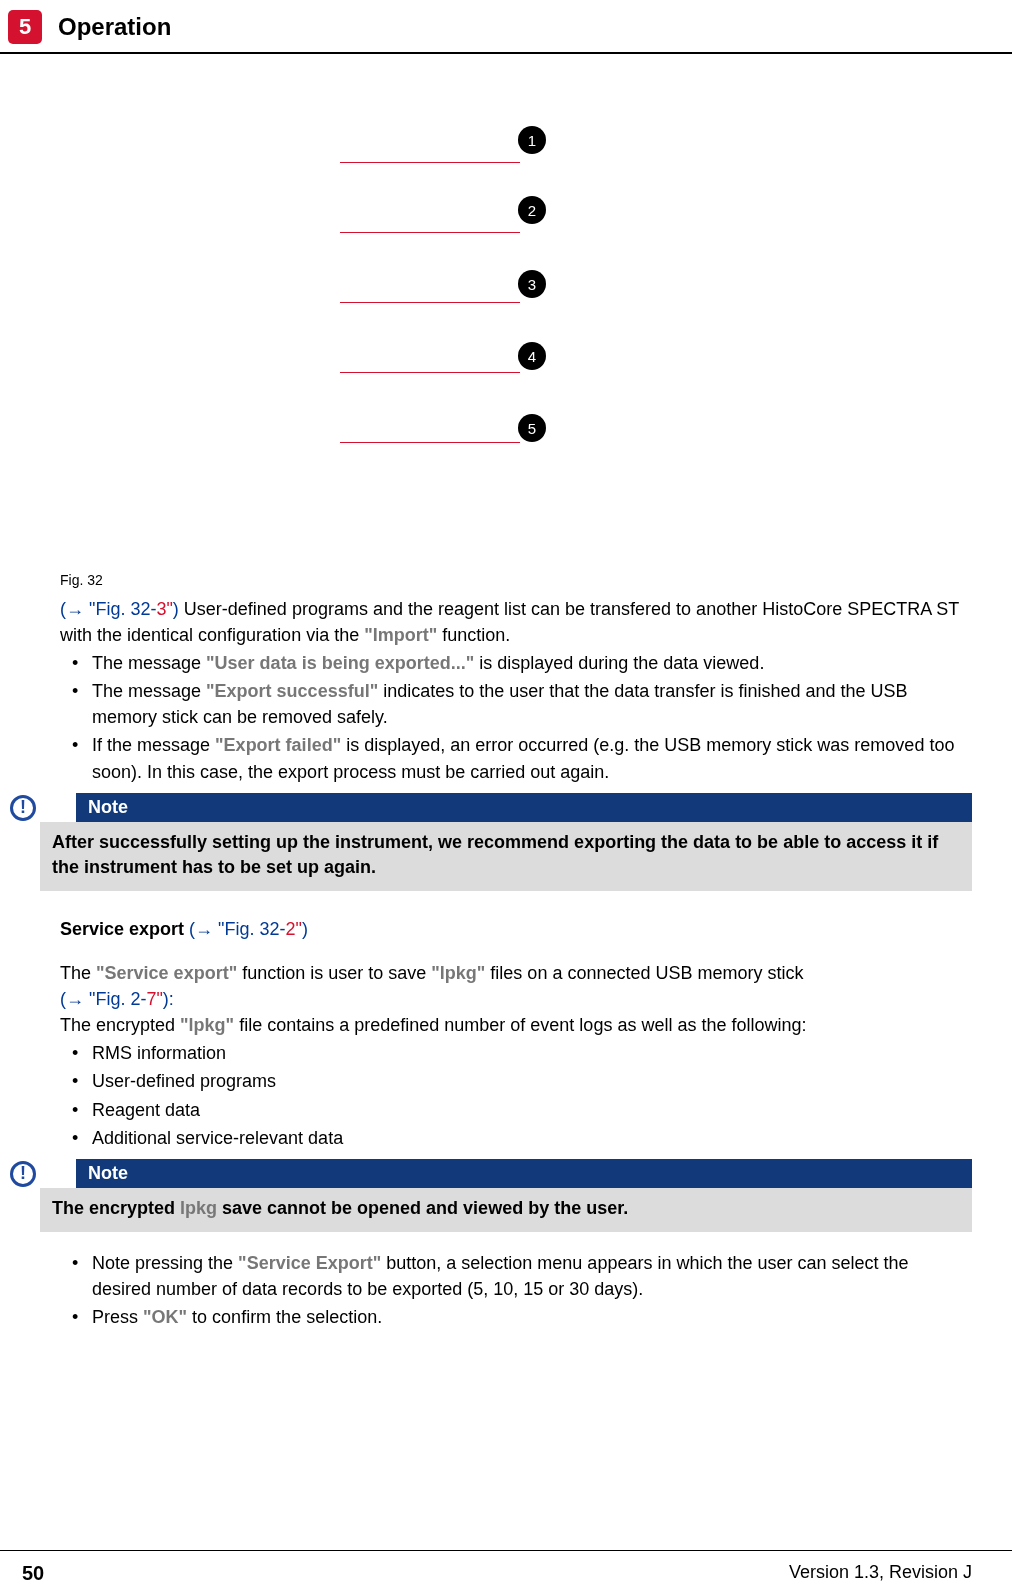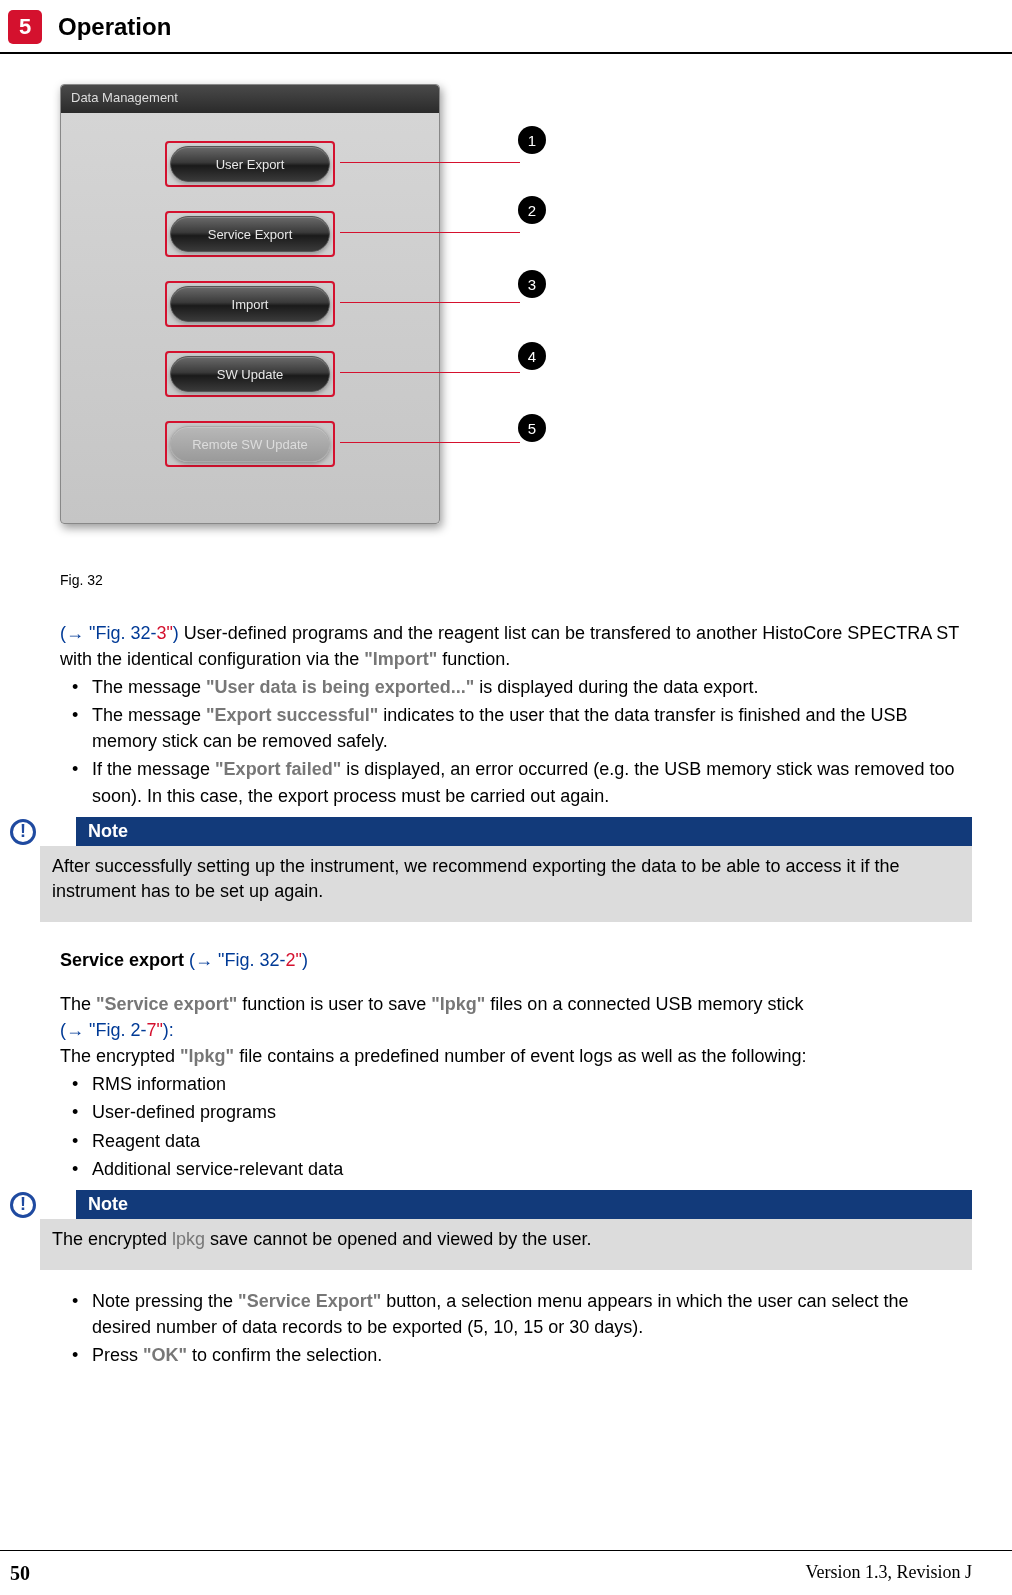--- a/index.html
+++ b/index.html
@@ -109,21 +109,21 @@
     border-radius: 50%;
     color: #fff;
     font-size: 15px;
     display: flex;
     align-items: center;
     justify-content: center;
   }
   .fig-caption {
     font-size: 14px;
     font-family: Arial, sans-serif;
-    margin-bottom: 32px;
+    margin-bottom: 8px;
   }
   
   .body-text {
     font-size: 18px;
     line-height: 1.45;
   }
   .gray-bold { color: #777; font-weight: bold; }
   .blue-ref { color: #003a96; }
   .red-num { color: #d4112e; }
   ul.bullets {
@@ -165,23 +165,23 @@
   .note-header {
     background: #123a7a;
     color: #fff;
     font-weight: bold;
     font-size: 18px;
     padding: 4px 12px;
     margin-left: 36px;
   }
   .note-body {
     background: #dcdcdc;
-    font-weight: normal;
-    font-size: 18px;
-    padding: 8px 12px 18px 12px;
+    font-weight: bold;
+    font-size: 18px;
+    padding: 8px 12px 11px 12px;
     line-height: 1.4;
   }
   .section-title {
     font-weight: bold;
     font-size: 18px;
     margin: 28px 0 20px 0;
   }
   
   .footer-rule {
     position: absolute;
@@ -191,58 +191,37 @@
     border: none;
     border-top: 1px solid #000;
   }
   .footer {
     position: absolute;
     bottom: 10px;
     left: 0;
     width: 100%;
     display: flex;
     justify-content: space-between;
-    padding: 0 40px 0 10px;
-    font-size: 18px;
-    font-family: Liberation Serif, serif;
+    padding: 0 40px 0 22px;
+    font-size: 18px;
   }
   .footer .page-num { font-weight: bold; font-size: 20px; }
 </style>
 </head>
 <body>
 
 <div class="header">
   <div class="chapter-badge">5</div>
   <div class="chapter-title">Operation</div>
 </div>
 <hr class="header-rule">
 
 <div class="content">
 
   <div class="figure-wrap">
-    <div class="dm-window">
-      <div class="dm-titlebar">Data Management</div>
-      <div class="dm-body">
-        <div class="dm-btn-wrap">
-            <div class="dm-btn">User Export</div>
-          </div>
-        <div class="dm-btn-wrap">
-            <div class="dm-btn">Service Export</div>
-          </div>
-        <div class="dm-btn-wrap">
-            <div class="dm-btn">Import</div>
-          </div>
-        <div class="dm-btn-wrap">
-            <div class="dm-btn">SW Update</div>
-          </div>
-        <div class="dm-btn-wrap">
-            <div class="dm-btn disabled">Remote SW Update</div>
-          </div>
-      </div>
-    </div>
 
     <div class="callout-line" style="left:280px; top:78px; width:180px;"></div>
     <div class="callout-dot" style="left:458px; top:42px;">1</div>
 
     <div class="callout-line" style="left:280px; top:148px; width:180px;"></div>
     <div class="callout-dot" style="left:458px; top:112px;">2</div>
 
     <div class="callout-line" style="left:280px; top:218px; width:180px;"></div>
     <div class="callout-dot" style="left:458px; top:186px;">3</div>
 
@@ -251,21 +230,21 @@
 
     <div class="callout-line" style="left:280px; top:358px; width:180px;"></div>
     <div class="callout-dot" style="left:458px; top:330px;">5</div>
   </div>
   <div class="fig-caption">Fig. 32</div>
 
   <p class="body-text">
     <span class="blue-ref"><span>(→ </span><span>"Fig. 32</span><span>-</span><span class="red-num">3"</span><span>) </span></span><span>User-defined programs and the reagent list can be transfered to another HistoCore SPECTRA ST with the identical configuration via the </span><span class="gray-bold">"Import"</span><span> function.</span>
   </p>
   <ul class="bullets body-text">
-    <li><span>The message </span><span class="gray-bold">"User data is being exported..."</span><span> is displayed during the data export.</span></li>
+    <li><span>The message </span><span class="gray-bold">"User data is being exported..."</span><span> is displayed during the data viewed.</span></li>
     <li><span>The message </span><span class="gray-bold">"Export successful"</span><span> indicates to the user that the data transfer is finished and the USB memory stick can be removed safely.</span></li>
     <li><span>If the message </span><span class="gray-bold">"Export failed"</span><span> is displayed, an error occurred (e.g. the USB memory stick was removed too soon). In this case, the export process must be carried out again.</span></li>
   </ul>
 
   <div class="note-outer">
     <div class="note-icon">!</div>
     <div class="note-header">Note</div>
     <div class="note-body">After successfully setting up the instrument, we recommend exporting the data to be able to access it if the instrument has to be set up again.</div>
   </div>
 

